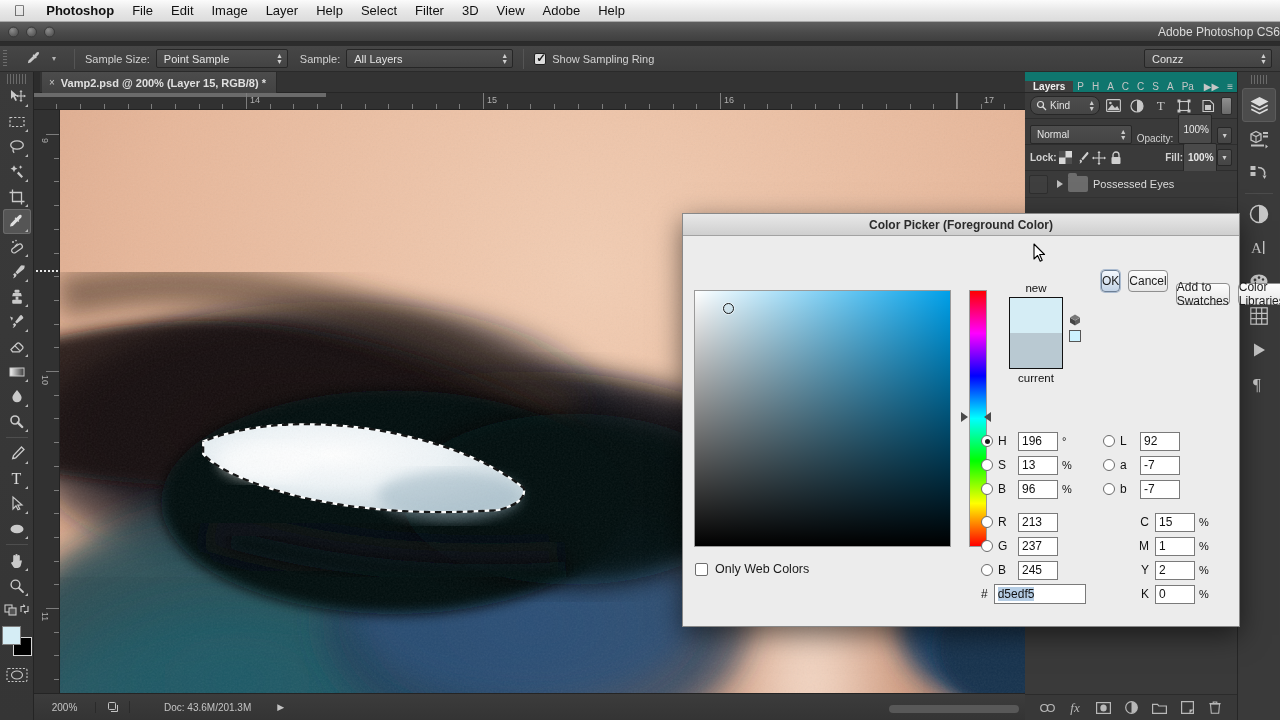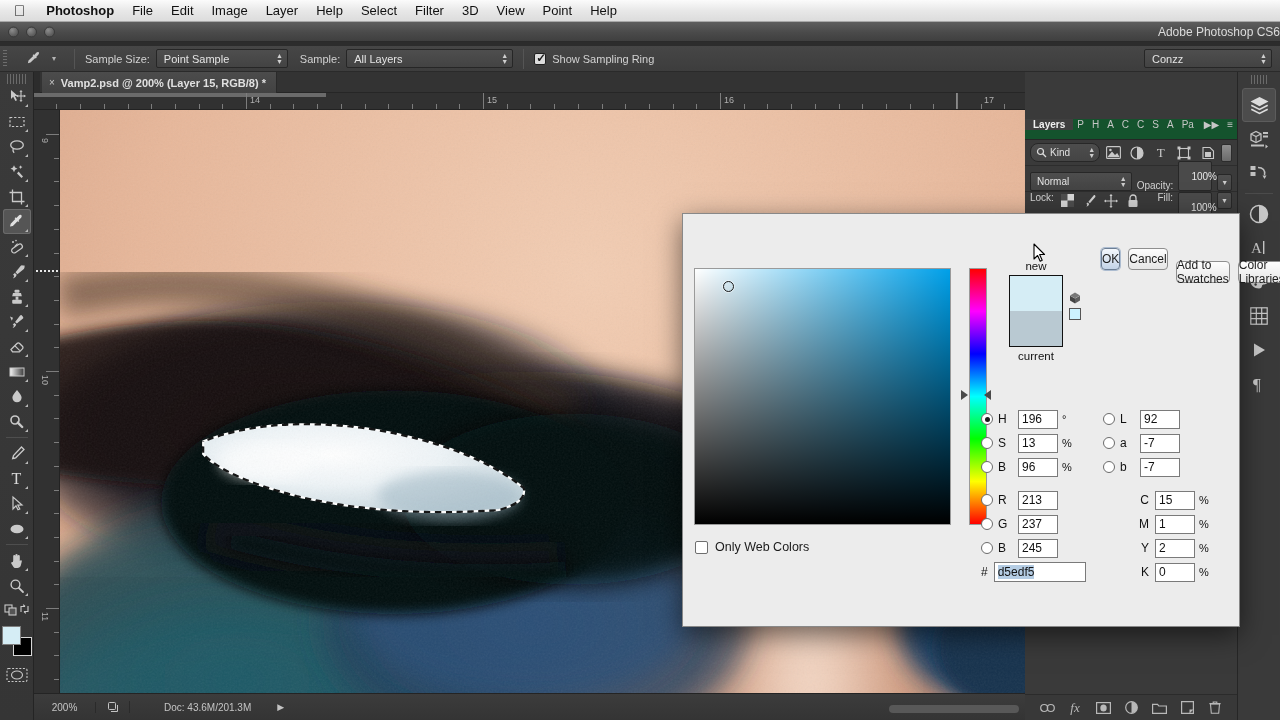--- a/index.html
+++ b/index.html
@@ -162,22 +162,22 @@
   }
   .panelstack { width: 213px; display: flex; flex-direction: column; background: #3a3a3a; border-right: 1px solid #262626; }
   .iconrail { width: 42px; background: #3a3a3a; display: flex; flex-direction: column; align-items: center; }
   .rail-grip { width: 16px; height: 9px; margin: 3px 0 4px;
     background: repeating-linear-gradient(to right, #6a6a6a 0 1px, transparent 1px 3px); }
   .rail-btn { width: 34px; height: 34px; display: flex; align-items: center; justify-content: center; color: #c0c0c0; }
   .rail-btn.active { background: #4c4c4c; border: 1px solid #5c5c5c; border-radius: 3px; }
   .rail-sep { width: 28px; height: 1px; background: #4b4b4b; margin: 3px 0; }
 
   .panel-tabs {
-    height: 21px; background: #14532d; display: flex; align-items: flex-start;
-    font-size: 10px; color: #c6c6c6; border-bottom: 1px solid #262626; margin-top: 47px;
+    height: 21px; background: #0f766e; display: flex; align-items: flex-end;
+    font-size: 10px; color: #c6c6c6; border-bottom: 1px solid #262626;
   }
   .ptab { display: flex; align-items: center; padding: 0 8px; white-space: nowrap; }
   .ptab.active { background: #3f3f3f; color: #f0f0f0; font-weight: bold; }
   .ptab.mini { padding: 0 4px; }
   .ptab-right { margin-left: auto; display: flex; align-items: center; }
 
   .filterrow {
     height: 26px; display: flex; align-items: center; padding: 0 5px; gap: 4px;
     background: #3a3a3a; border-bottom: 1px solid #2d2d2d;
   }
@@ -195,26 +195,26 @@
     font-size: 10px; color: #d2d2d2; border-bottom: 1px solid #2d2d2d;
   }
   .bm-select {
     position: relative; width: 104px; height: 19px;
     background: linear-gradient(to bottom,#4d4d4d,#444); border:1px solid #272727; border-radius:2px;
     display:flex; align-items:center; padding:0 16px 0 6px; color:#e4e4e4;
   }
   .bm-select .arrows { position:absolute; right:4px; font-size:7px; line-height:6px; color:#ccc; }
   .numfield {
     height: 30px; background:#4a4a4a; border:1px solid #272727; border-radius:2px;
-    display:flex; align-items:center; padding:0 12px; color:#e8e8e8; font-size:10px;
+    display:flex; align-items:center; padding:0 4px; color:#e8e8e8; font-size:10px;
   }
   .numdrop { width: 15px; height:17px; background:linear-gradient(to bottom,#4f4f4f,#454545);
     border:1px solid #272727; border-radius:2px; display:flex; align-items:center; justify-content:center; font-size:7px; color:#ccc; }
 
-  .lockrow { height: 26px; display:flex; align-items:flex-start; padding:0 5px; gap:5px; font-size:10px; color:#d2d2d2; border-bottom:1px solid #2d2d2d;}
+  .lockrow { height: 26px; display:flex; align-items:center; padding:0 5px; font-size:10px; color:#d2d2d2; border-bottom:1px solid #2d2d2d;font-weight:bold;}
   .lockic { width:17px; height:17px; display:flex; align-items:center; justify-content:center; color:#cfcfcf; }
 
   .layerlist { flex: 1; background: #3a3a3a; overflow: hidden; }
   .layerrow { height: 27px; display:flex; align-items:center; gap:5px; padding:0 4px;
      border-bottom:1px solid #333; font-size:11px; color:#dcdcdc; }
   .eyebox { width:19px; height:19px; border:1px solid #2e2e2e; background:#3f3f3f; border-radius:2px; }
   .tri { width:0;height:0;border-top:4px solid transparent;border-bottom:4px solid transparent;border-left:6px solid #bdbdbd; margin-left:4px;}
   .folderic { width:20px; height:16px; background:#6c6c6c; border-radius:2px 2px 2px 2px; position:relative; }
   .folderic::before { content:""; position:absolute; left:0; top:-3px; width:9px; height:4px; background:#6c6c6c; border-radius:2px 2px 0 0;}
 
@@ -318,21 +318,21 @@
     <div class="mi app-name">Photoshop</div>
     <div class="mi">File</div>
     <div class="mi">Edit</div>
     <div class="mi">Image</div>
     <div class="mi">Layer</div>
     <div class="mi">Help</div>
     <div class="mi">Select</div>
     <div class="mi">Filter</div>
     <div class="mi">3D</div>
     <div class="mi">View</div>
-    <div class="mi">Point</div>
+    <div class="mi">Adobe</div>
     <div class="mi">Help</div>
   </div>
 
   <div class="titlebar">
     <div class="traffic">
       <i></i>
       <i></i>
       <i></i>
     </div>
     <div class="tb-title">Adobe Photoshop CS6</div>
@@ -981,20 +981,21 @@
       </div>
       <div class="rail-btn">
         <svg width="16" height="18" viewBox="0 0 16 18">
             <text x="2" y="15" font-family="Liberation Serif, serif" font-size="17" fill="#c8c8c8">¶</text>
           </svg>
       </div>
     </div>
   </div>
 
   <div class="dialog">
+    <div class="dlg-title">Color Picker (Foreground Color)</div>
     <div class="dlg-body">
 
       <div class="sv-field">
         <div class="sv-base"></div>
           <div class="sv-white"></div>
           <div class="sv-black"></div>
         <div class="sv-marker"></div>
       </div>
 
       <div class="hue-wrap">

